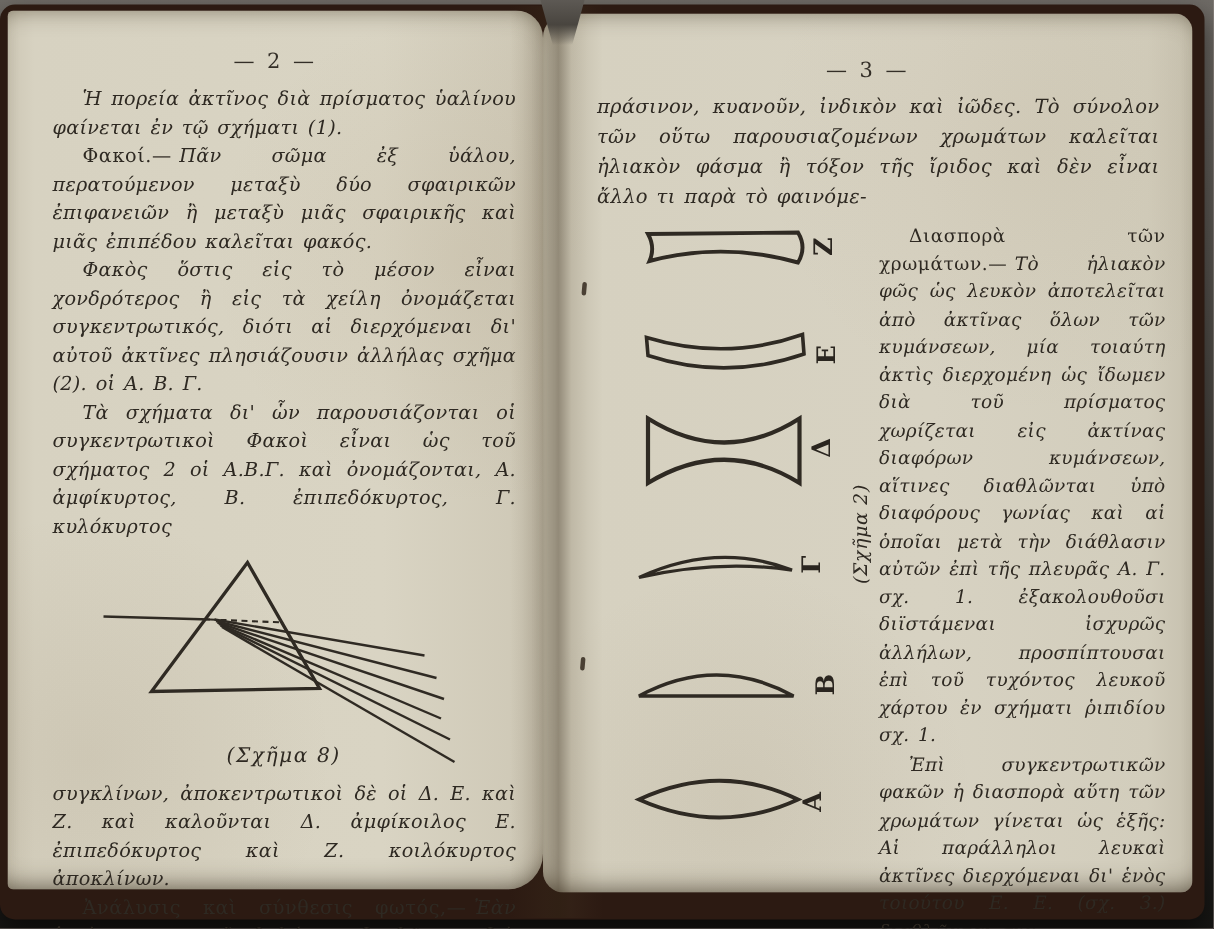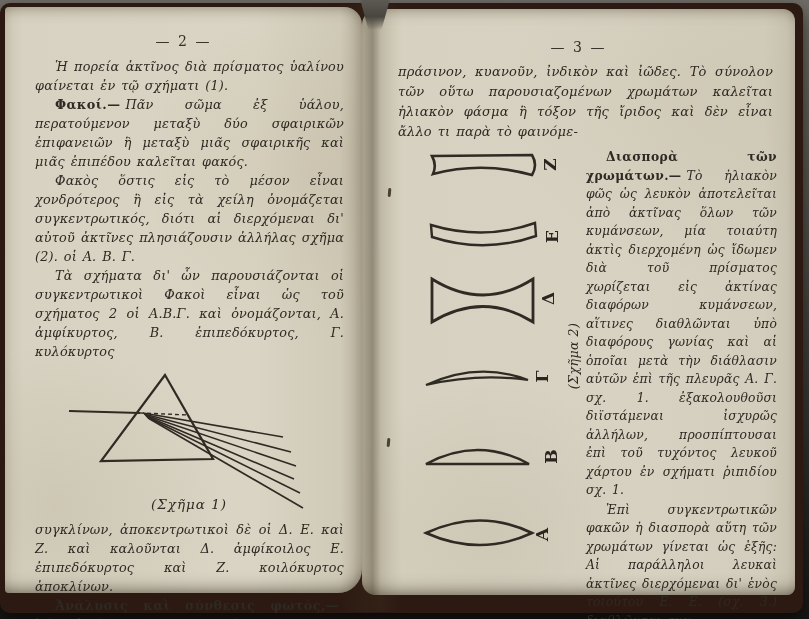--- a/index.html
+++ b/index.html
@@ -41,21 +41,21 @@
     background:linear-gradient(90deg,rgba(60,48,28,0) 0%,rgba(70,56,34,.18) 38%,rgba(55,42,24,.38) 52%,rgba(90,75,50,.14) 66%,rgba(60,48,28,0) 100%);
   }
   .gutter-notch{
     position:absolute;left:352px;top:0;width:46px;height:30px;z-index:4;
     background:linear-gradient(180deg,#5d5954 0%,#49453f 55%,rgba(60,56,50,0) 100%);
     clip-path:polygon(18% 0,82% 0,64% 100%,36% 100%);
   }
   .stitch{position:absolute;width:3px;height:9px;background:#4a4034;border-radius:2px;z-index:4;transform:rotate(5deg);}
   .pg-num{text-align:center;font-size:14px;letter-spacing:2px;color:#332e27;}
   .grk{font-style:italic;text-align:justify;letter-spacing:.2px;word-spacing:1.5px;}
-  .lead{font-style:normal;font-weight:bold;margin-right:5px;letter-spacing:.4px;}
+  .lead{font-style:normal;font-weight:normal;margin-right:5px;letter-spacing:.4px;}
   p{margin:0;}
   .indent{text-indent:20px;}
 
   
   .lp-body{margin:8px 18px 0 30px;font-size:12.8px;line-height:19px;}
   .lp-num{margin-top:26px;}
   .fig1{margin:4px 0 2px 8px;}
   .fig1 svg{display:block;}
   .fig1-caption{font-style:italic;font-size:13.5px;margin:-20px 0 6px 108px;letter-spacing:1px;}
 
@@ -100,21 +100,21 @@
 
         <line class="ink" stroke-width="1.4" stroke-dasharray="4 3" x1="97" y1="48" x2="146" y2="50"></line>
 
         <line class="ink" stroke-width="1.6" x1="100" y1="48" x2="240" y2="72"></line>
         <line class="ink" stroke-width="1.6" x1="101" y1="49" x2="248" y2="87"></line>
         <line class="ink" stroke-width="1.6" x1="102" y1="50" x2="253" y2="101"></line>
         <line class="ink" stroke-width="1.6" x1="103" y1="51" x2="251" y2="114"></line>
         <line class="ink" stroke-width="1.6" x1="104" y1="52" x2="257" y2="128"></line>
         <line class="ink" stroke-width="1.6" x1="105" y1="53" x2="260" y2="143"></line>
       </svg>
-      <div class="fig1-caption">(Σχῆμα 1)</div>
+      <div class="fig1-caption">(Σχῆμα 8)</div>
     </div>
 
     <p class="grk"><span>συγκλίνων, ἀποκεντρωτικοὶ δὲ οἱ Δ. Ε. καὶ Ζ. καὶ καλοῦνται Δ. ἀμφίκοιλος Ε. ἐπιπεδόκυρτος καὶ Ζ. κοιλόκυρτος ἀποκλίνων.</span></p>
     <p class="grk indent"><span class="lead">Ἀνάλυσις καὶ σύνθεσις φωτός,—</span><span>Ἐὰν ἐντὸς σκοτεινοῦ θαλάμου δεχθῶμεν, διὰ μιᾶς μικρᾶς καὶ στενῆς ὀπῆς, δέσμην φωτεινῶν ἀκτίνων ἐπὶ ὑαλίνου πρίσματος, παρατηροῦμεν ὅτι τὸ φῶς δὲν διαθλᾶται μόνον ἀλλὰ καὶ ἀναλύεται διερχόμενον διὰ τοῦ πρίσματος εἰς δέσμην ἀπὸ χρώματα, ἐρυθροῦν, πορτοκαλόχρουν, κίτρινον,</span></p>
   </div>
 </div>
 
 <div class="page right">
   <div class="pg-num rp-num">— 3 —</div>
   <p class="grk rp-intro"><span>πράσινον, κυανοῦν, ἰνδικὸν καὶ ἰῶδες. Τὸ σύνολον τῶν οὕτω παρουσιαζομένων χρωμάτων καλεῖται ἡλιακὸν φάσμα ἢ τόξον τῆς ἴριδος καὶ δὲν εἶναι ἄλλο τι παρὰ τὸ φαινόμε-</span></p>

